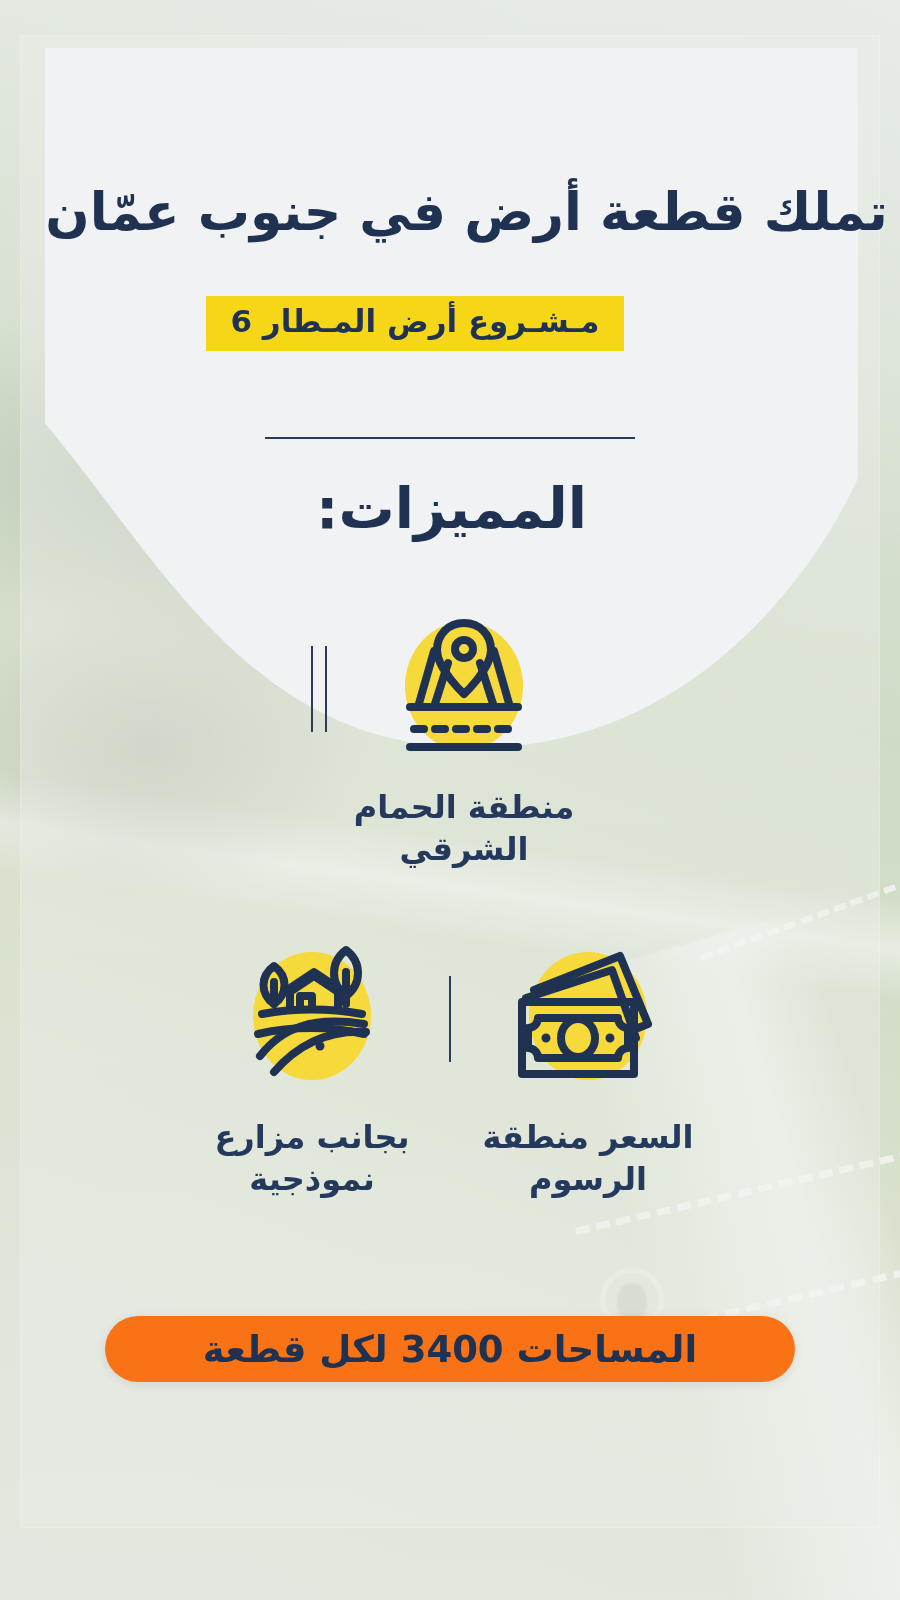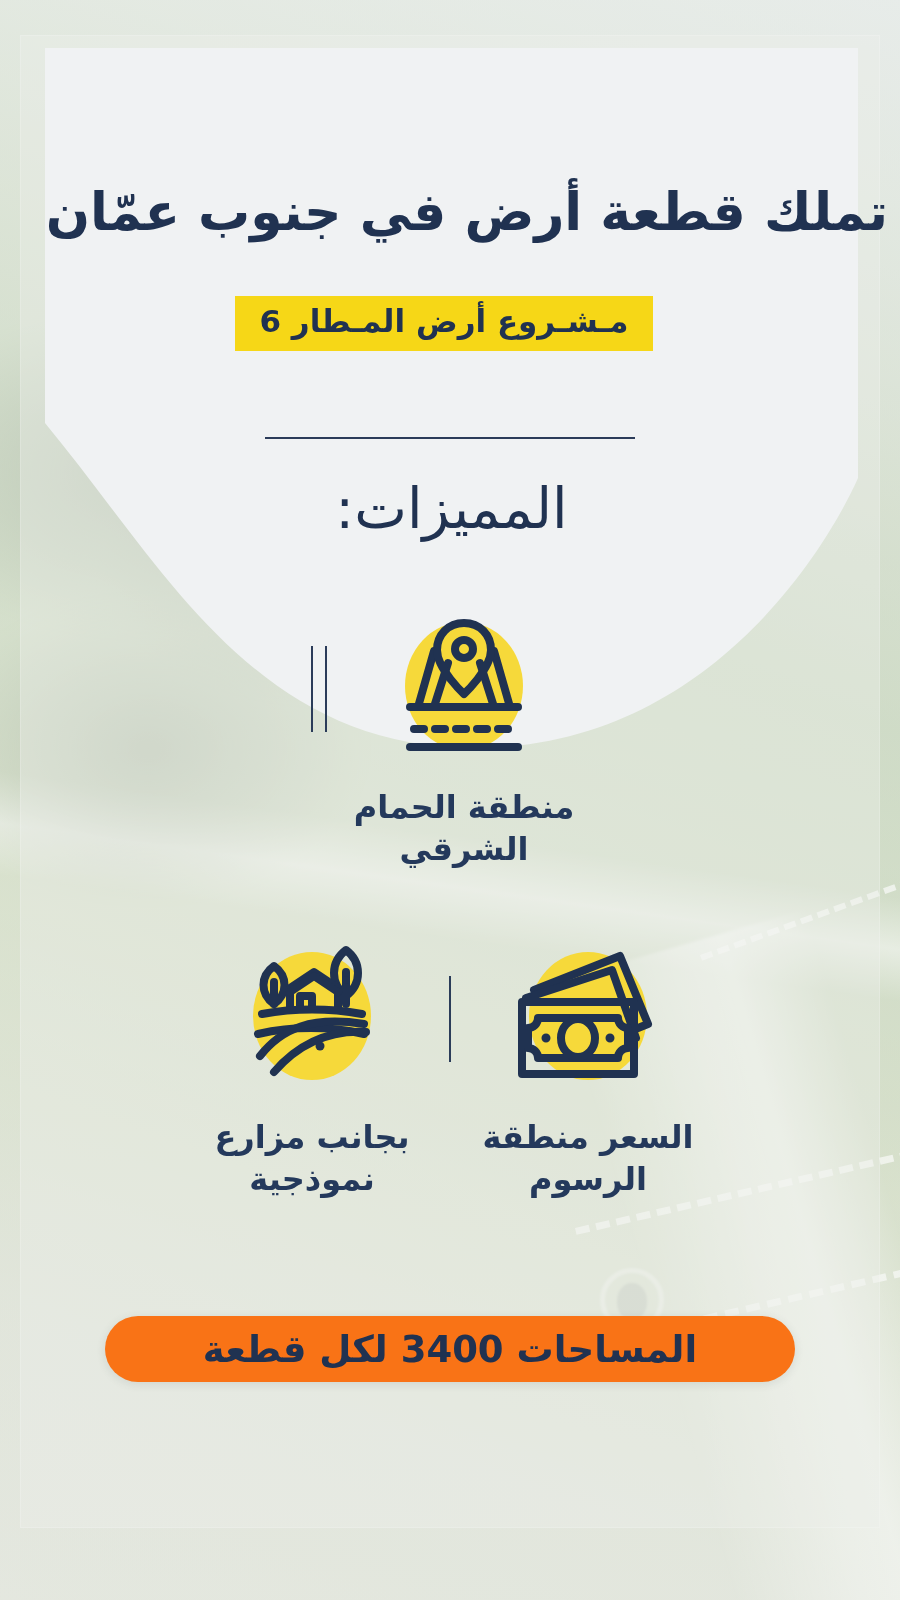--- a/index.html
+++ b/index.html
@@ -109,51 +109,50 @@
   
   .hero-shadow {
     position:absolute; left:45px; top:48px;
     width:8px; height:360px;
     background:linear-gradient(90deg, rgba(120,130,130,.13), rgba(120,130,130,0));
   }
 
   
   .headline {
     position:absolute; top:180px; left:45px; width:843px;
-    text-align:right;
+    text-align:center;
     font-size:52px; font-weight:700; line-height:1.25;
     color:#203251;
     letter-spacing:-.5px;
   }
 
   .badge-wrap {
     position:absolute; top:296px; left:45px; width:740px;
     text-align:center;
-    margin-left:29px;
   }
   .badge {
     display:inline-block;
     background:#f6d717;
     color:#203251;
     font-size:31px; font-weight:700;
     padding:8px 24px 11px;
     line-height:1.15;
   }
 
   .divider {
     position:absolute; top:437px; left:50%;
     transform:translateX(-50%);
     width:370px; height:2px;
     background:#2b3c59;
   }
 
   .section-title {
     position:absolute; top:476px; left:45px; width:813px;
     text-align:center;
-    font-size:56px; font-weight:400;
+    font-size:56px; font-weight:700;
     color:#203251;
   }
 
   
   .features { position:absolute; left:0; top:0; width:900px; }
 
   .feat-row {
     position:absolute; left:0; width:900px;
     display:flex; justify-content:center; align-items:flex-start;
   }

